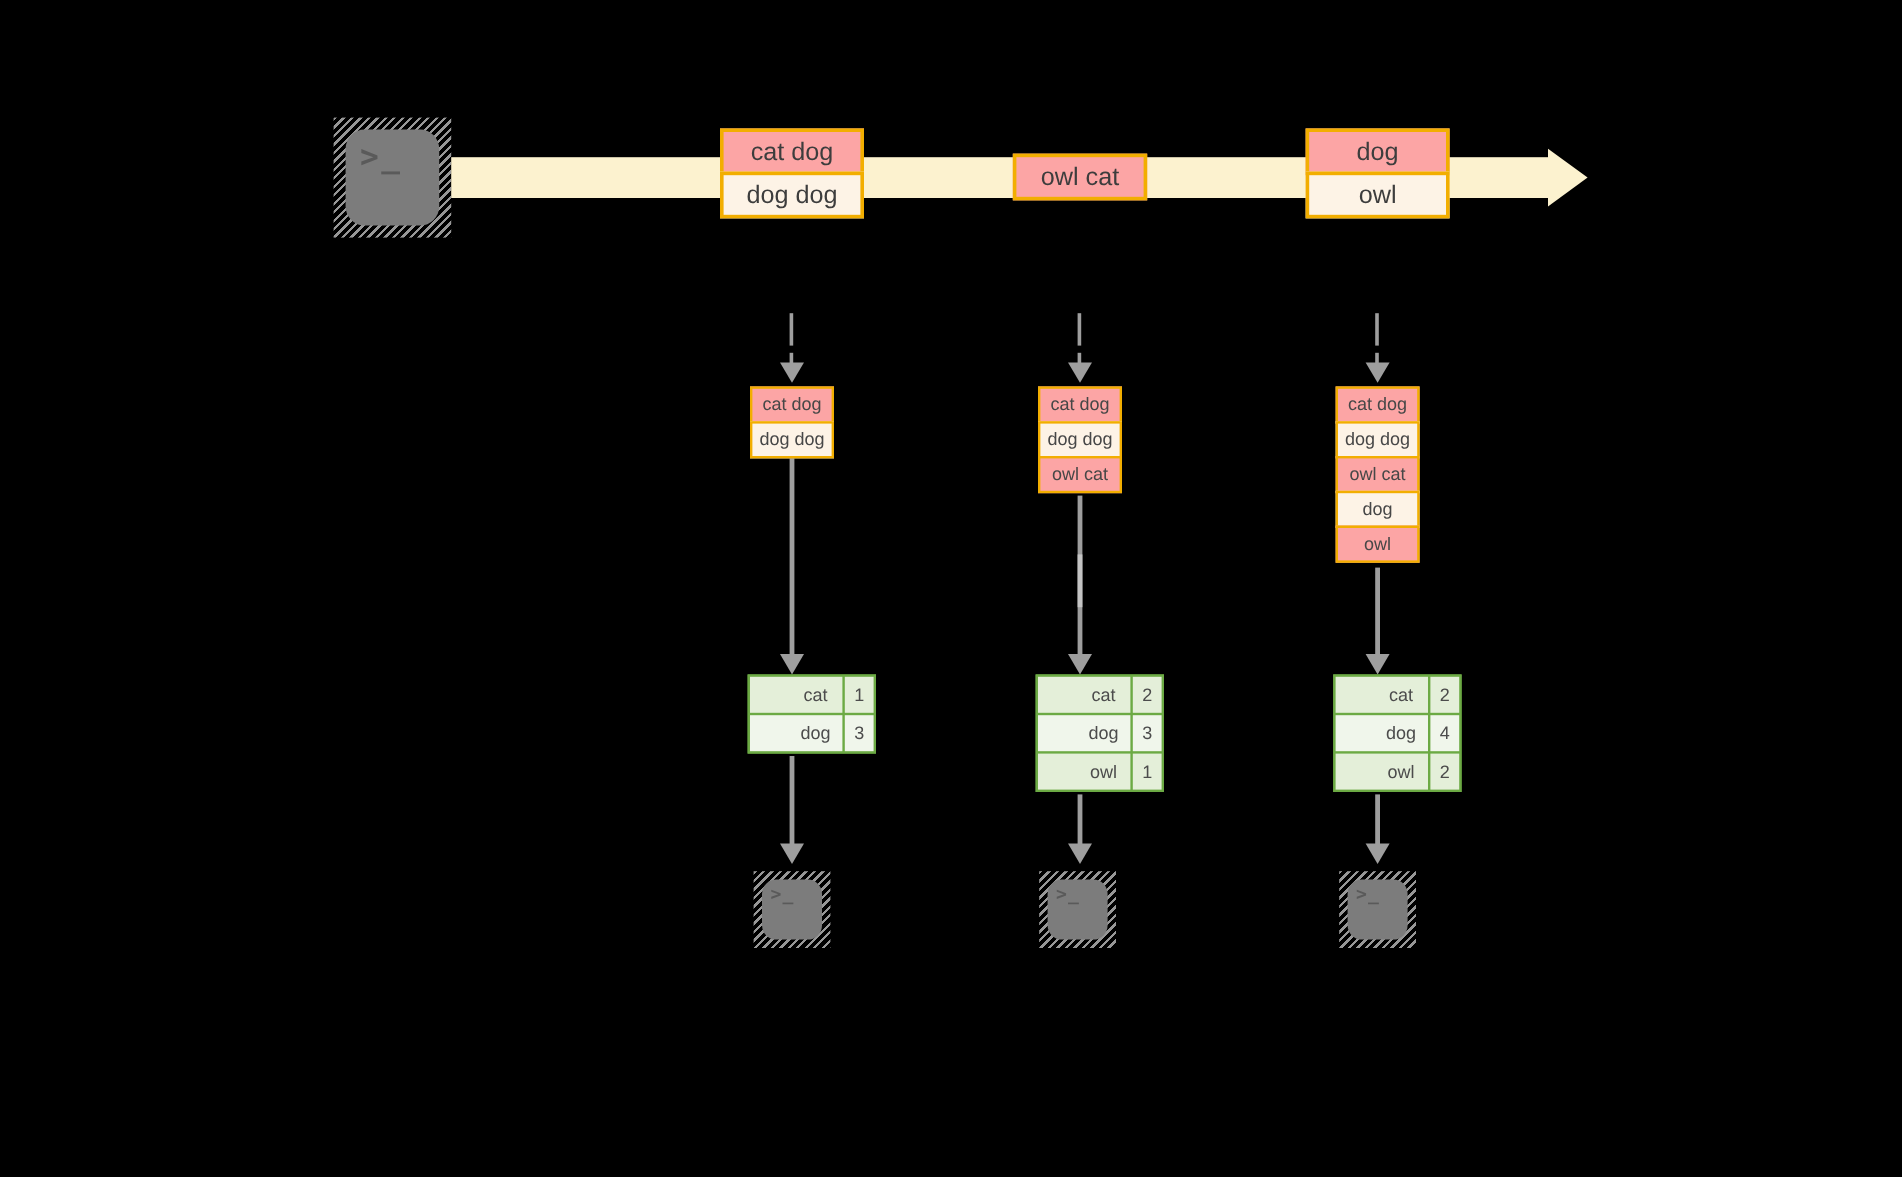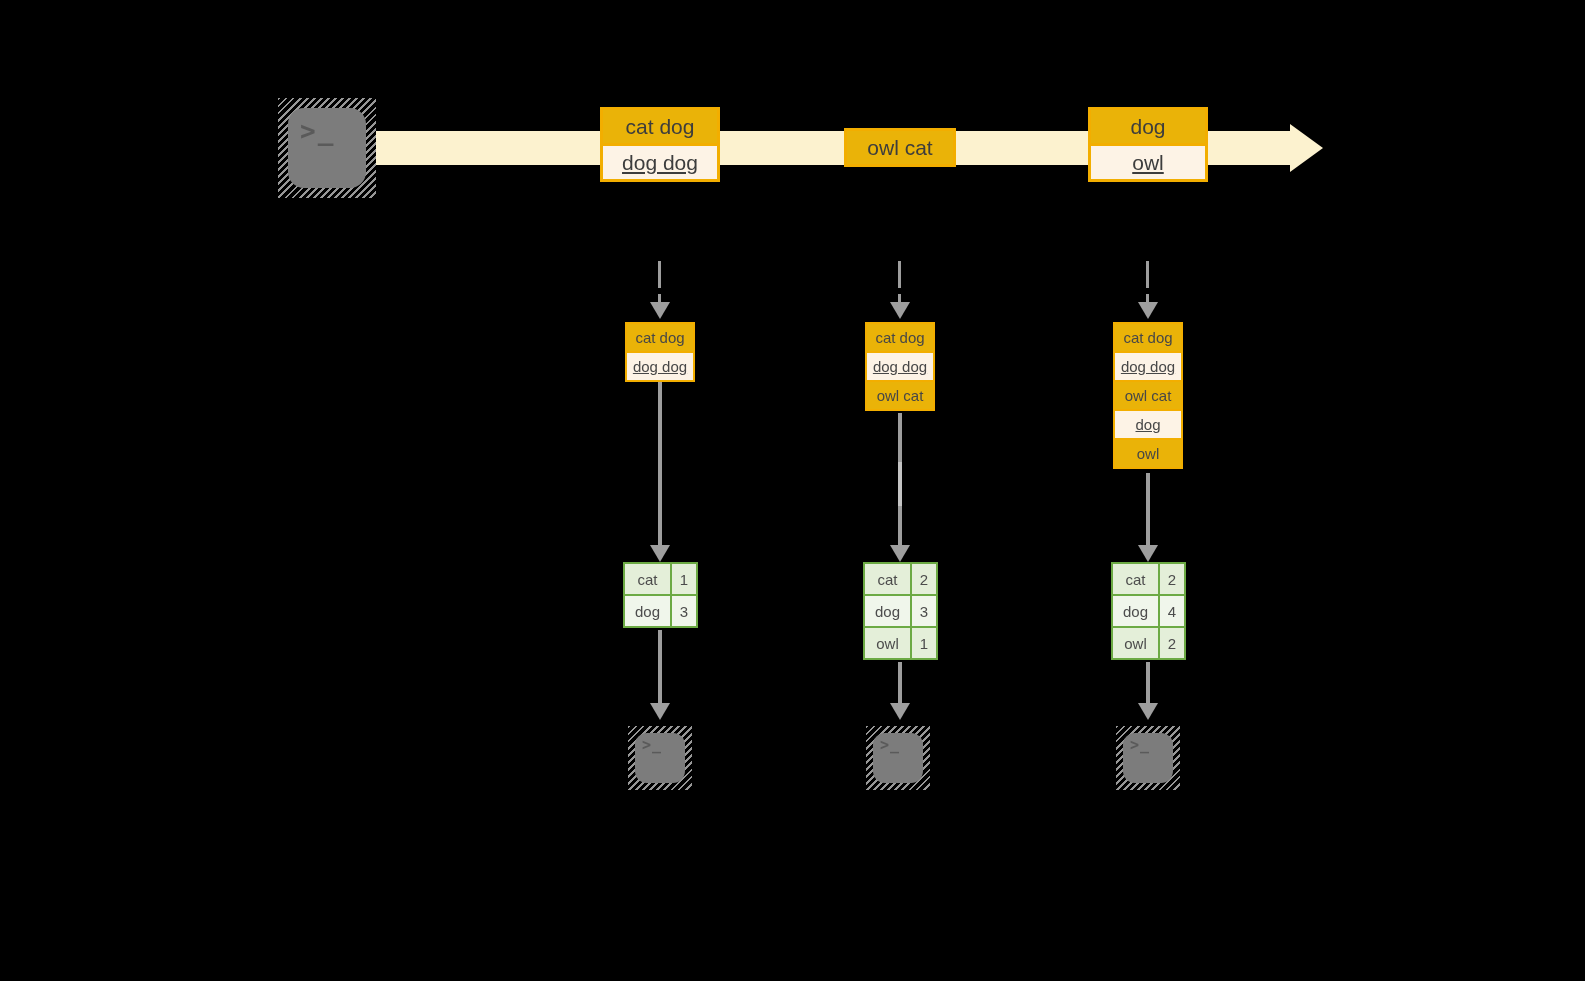--- a/index.html
+++ b/index.html
@@ -20,36 +20,36 @@
   .src-term .term-inner{inset:10px;border-radius:16px;}
   .src-term .glyph{position:absolute;left:22px;top:18px;font:bold 26px "DejaVu Sans Mono",monospace;color:#5a5a5a;letter-spacing:2px;}
   .sink-term{width:64px;height:64px;top:726px;}
   .sink-term .term-inner{inset:7px;border-radius:12px;}
   .sink-term .glyph{position:absolute;left:14px;top:10px;font:bold 15px "DejaVu Sans Mono",monospace;color:#5a5a5a;letter-spacing:1px;}
   
   .band{position:absolute;left:376px;top:131px;width:914px;height:34px;background:#fcf2cf;}
   .band-head{position:absolute;left:1290px;top:124px;width:0;height:0;
     border-left:33px solid #fcf2cf;border-top:24px solid transparent;border-bottom:24px solid transparent;}
   
-  .peach{background:#eab308;} .cream{background:#fdf3e6;text-decoration:underline;}
+  .peach{background:#fca5a5;} .cream{background:#fdf3e6;}
   .batch{position:absolute;}
   .batch-row{box-sizing:border-box;width:120px;height:39px;border:3px solid #f2ae00;margin-top:-3px;
     display:flex;align-items:center;justify-content:center;font-size:21px;color:#3d3d3d;}
   .batch-row:first-child{margin-top:0;}
   .batch-b .batch-row{width:112px;}
   .stack{position:absolute;z-index:4;}
   .state-row{box-sizing:border-box;width:70px;height:31px;border:2px solid #f2ae00;margin-top:-2px;
     display:flex;align-items:center;justify-content:center;font-size:15px;color:#474747;}
   .state-row:first-child{margin-top:0;}
   
   .gt{position:absolute;border:2px solid #6caa44;background:#6caa44;}
   .gt-row{display:flex;margin-top:2px;}
   .gt-row:first-child{margin-top:0;}
   .gt-word{width:45px;height:30px;margin-right:2px;display:flex;align-items:center;justify-content:center;
-    font-size:15px;color:#4c4c4c;}
+    font-size:15px;color:#4c4c4c;padding-left:32px;}
   .gt-num{width:24px;height:30px;display:flex;align-items:center;justify-content:center;
     font-size:15px;color:#4c4c4c;}
   .g1{background:#e4efd9;} .g2{background:#f0f6eb;}
   
   .vline{position:absolute;width:4px;background:#9e9e9e;}
   .vhead{position:absolute;width:0;height:0;border-left:10px solid transparent;border-right:10px solid transparent;
     border-top:17px solid #9e9e9e;}
   .dash{position:absolute;width:3px;background:#9e9e9e;}
   .lightseg{position:absolute;width:4px;background:#c4c4c4;z-index:3;}
   

